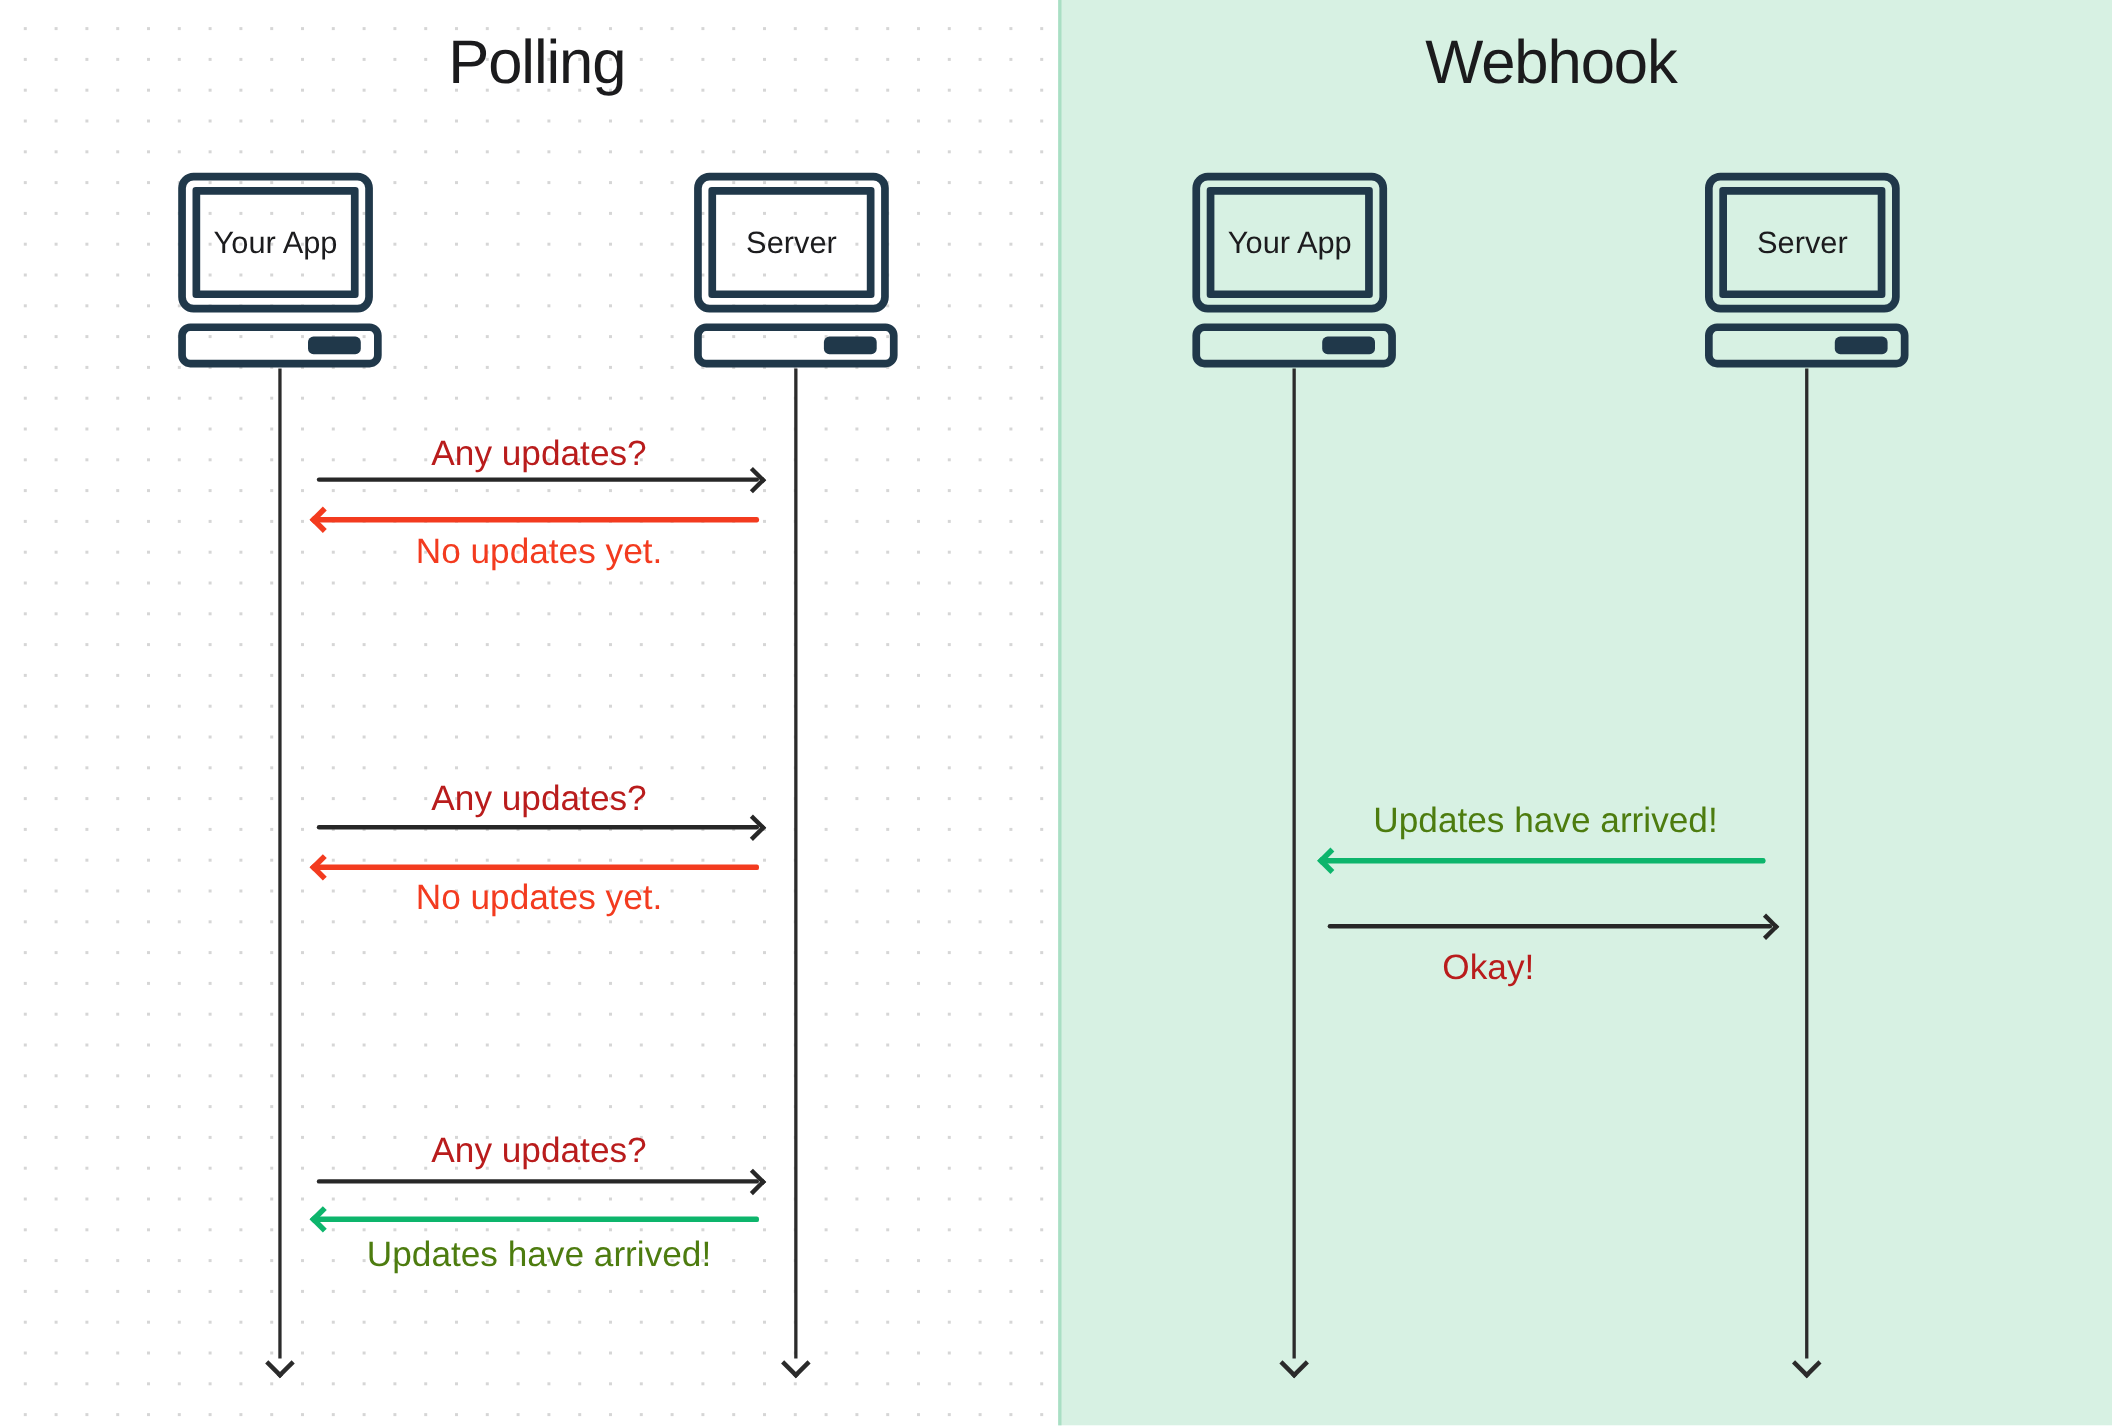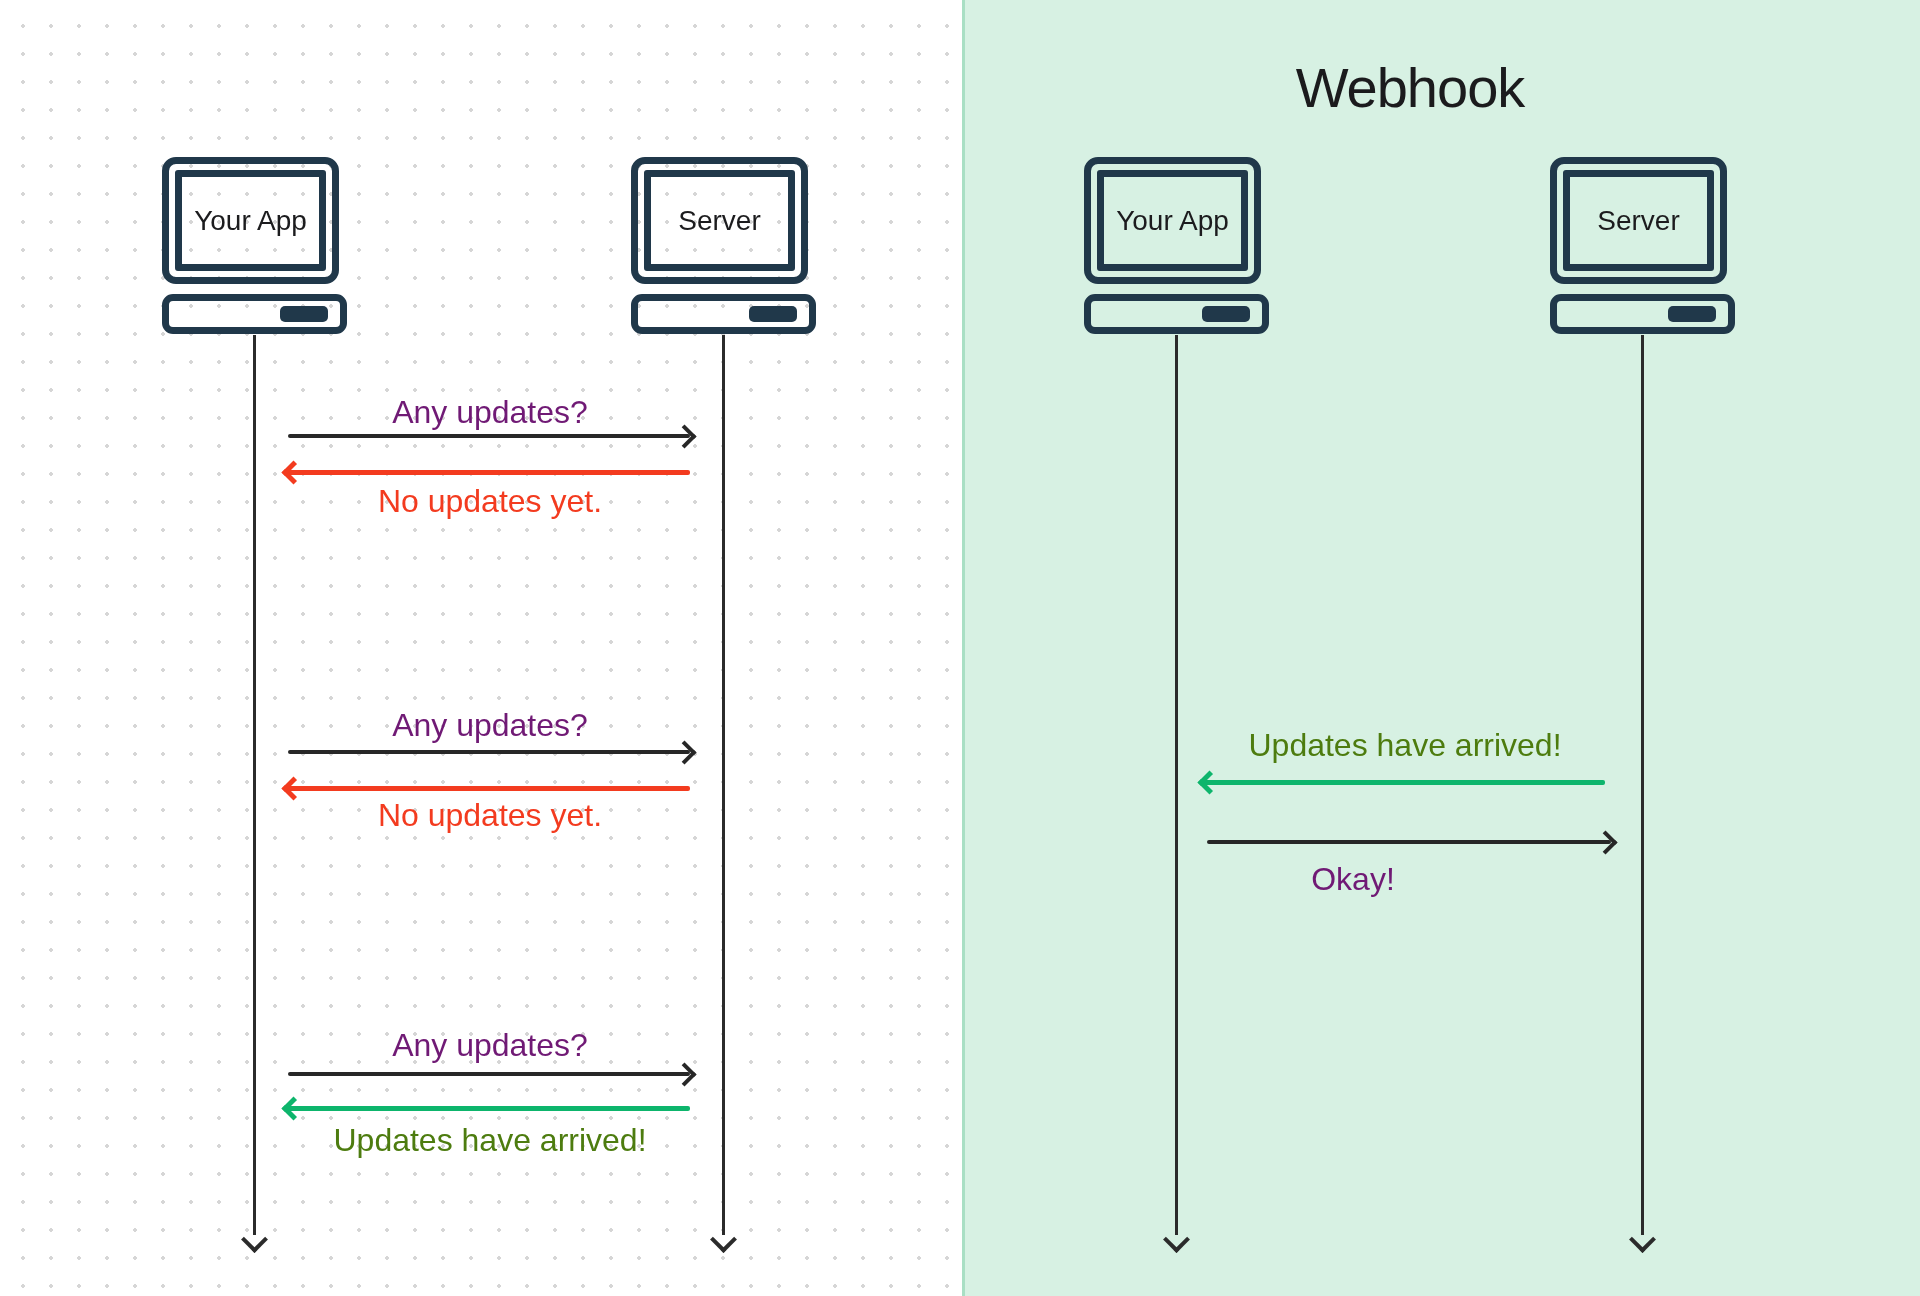--- a/index.html
+++ b/index.html
@@ -61,34 +61,35 @@
   }
   .arrow.red .shaft,.arrow.green .shaft{height:5px;margin-top:-2.5px;}
   .arrow .head{position:absolute;width:17px;height:17px;top:50%;margin-top:-8.5px;}
   .arrow .head.e{right:-1px;border-top:4px solid currentColor;border-right:4px solid currentColor;transform:rotate(45deg);}
   .arrow .head.w{left:-1px;border-bottom:4px solid currentColor;border-left:4px solid currentColor;transform:rotate(45deg);}
   .arrow.red .head,.arrow.green .head{border-width:0;}
   .arrow.red .head.w,.arrow.green .head.w{border-bottom:5px solid currentColor;border-left:5px solid currentColor;}
   
   .mlabel{
     position:absolute;transform:translateX(-50%);
-    font-size:32px;line-height:36px;font-weight:500;color:#701a75;white-space:nowrap;
+    font-size:32px;line-height:36px;font-weight:500;color:#b91c1c;white-space:nowrap;
   }
   .mlabel.red{color:#f33b1f;}
   .mlabel.green{color:#4d7c0f;}
 </style>
 </head>
 <body>
 
 <div class="canvas">
 
   <section class="panel polling"></section>
   <section class="panel webhook"></section>
 
-  <h1 class="title" style="left:1410px;margin-top:32px;">Webhook</h1>
+  <h1 class="title" style="left:488px;">Polling</h1>
+  <h1 class="title" style="left:1410px;">Webhook</h1>
 
   <figure class="computer" style="left:162px;">
     <div class="monitor">
       <div class="screen">
         <span class="actor-label">Your App</span>
       </div>
     </div>
     <div class="base">
       <span class="btn"></span>
     </div>

